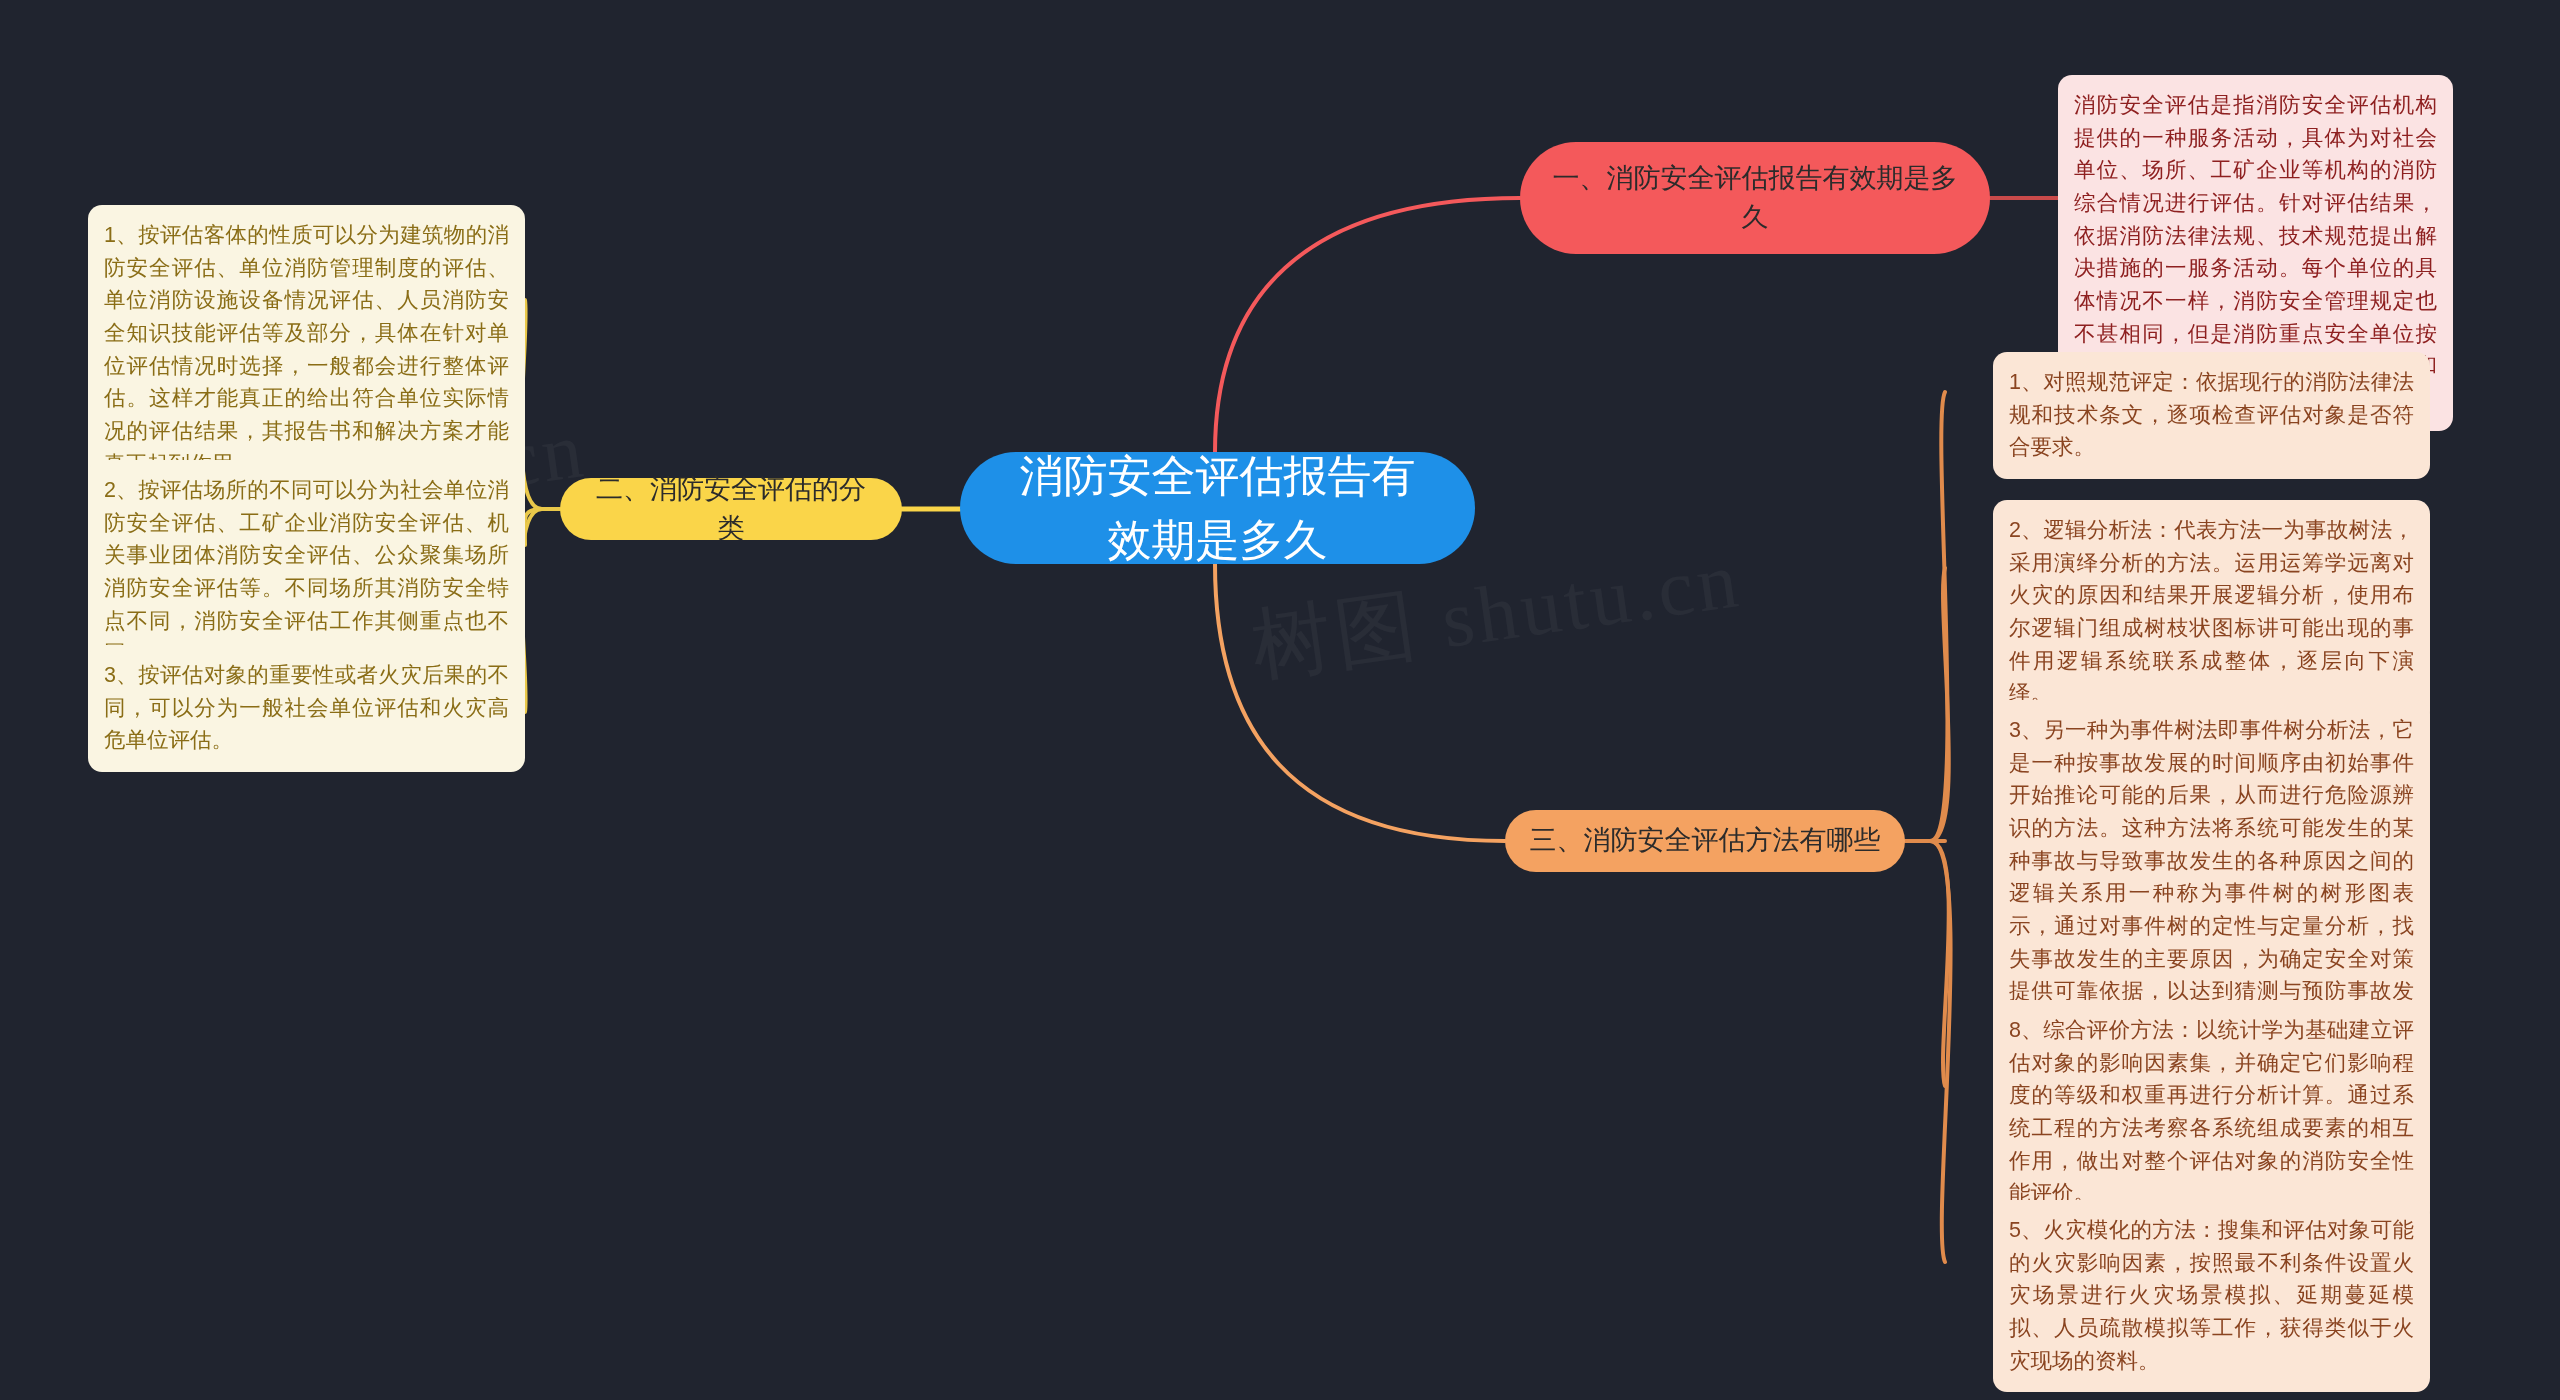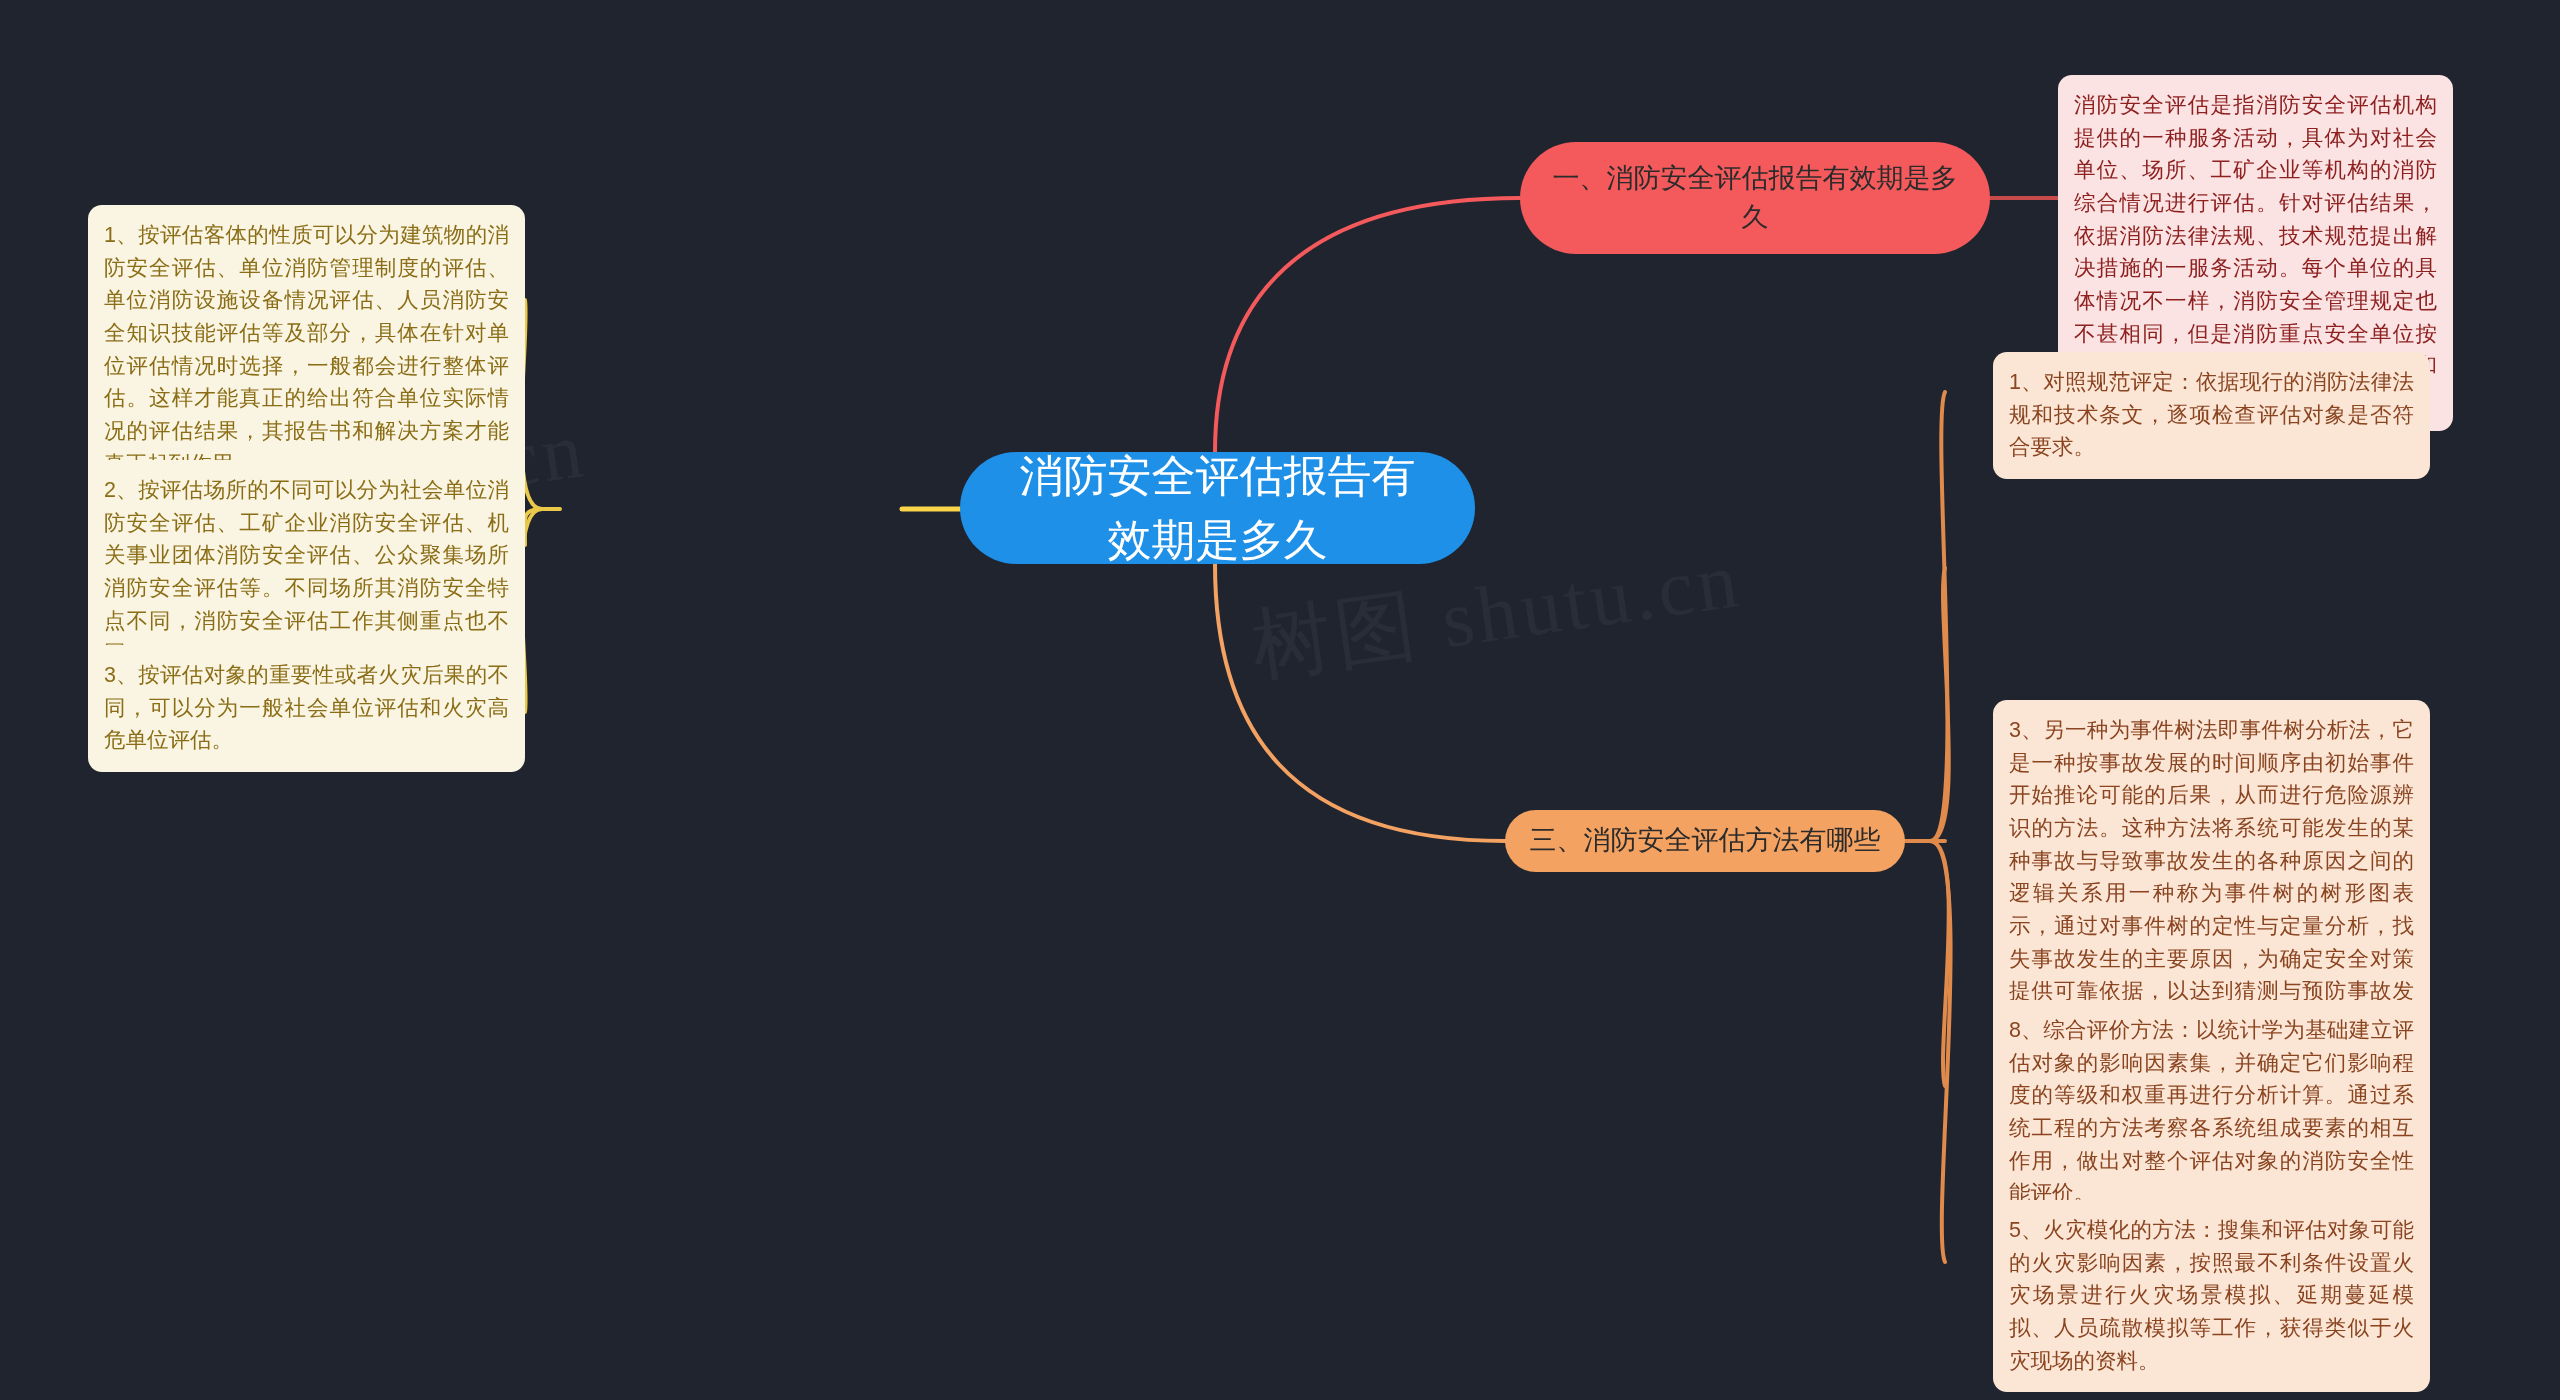--- a/index.html
+++ b/index.html
@@ -122,29 +122,33 @@
   </svg>
 
   <div class="pill" id="node-center">
     <span>消防安全评估报告有效期是多久</span>
   </div>
 
   <div class="pill" id="node-1">
     <span>一、消防安全评估报告有效期是多久</span>
   </div>
 
+  <div class="pill" id="node-2">
+    <span>二、消防安全评估的分类</span>
+  </div>
 
   <div class="pill" id="node-3">
     <span>三、消防安全评估方法有哪些</span>
   </div>
 
   <div class="note note-pink" id="note-p1">消防安全评估是指消防安全评估机构提供的一种服务活动，具体为对社会单位、场所、工矿企业等机构的消防综合情况进行评估。针对评估结果，依据消防法律法规、技术规范提出解决措施的一服务活动。每个单位的具体情况不一样，消防安全管理规定也不甚相同，但是消防重点安全单位按照规定的是每年一次消防自动检测和安全评估的。</div>
 
   <div class="note note-yellow" id="note-y1">1、按评估客体的性质可以分为建筑物的消防安全评估、单位消防管理制度的评估、单位消防设施设备情况评估、人员消防安全知识技能评估等及部分，具体在针对单位评估情况时选择，一般都会进行整体评估。这样才能真正的给出符合单位实际情况的评估结果，其报告书和解决方案才能真正起到作用。</div>
   <div class="note note-yellow" id="note-y2">2、按评估场所的不同可以分为社会单位消防安全评估、工矿企业消防安全评估、机关事业团体消防安全评估、公众聚集场所消防安全评估等。不同场所其消防安全特点不同，消防安全评估工作其侧重点也不同。</div>
   <div class="note note-yellow" id="note-y3">3、按评估对象的重要性或者火灾后果的不同，可以分为一般社会单位评估和火灾高危单位评估。</div>
 
   <div class="note note-orange" id="note-o1">1、对照规范评定：依据现行的消防法律法规和技术条文，逐项检查评估对象是否符合要求。</div>
+  <div class="note note-orange" id="note-o2">2、逻辑分析法：代表方法一为事故树法，采用演绎分析的方法。运用运筹学远离对火灾的原因和结果开展逻辑分析，使用布尔逻辑门组成树枝状图标讲可能出现的事件用逻辑系统联系成整体，逐层向下演绎。</div>
   <div class="note note-orange" id="note-o3">3、另一种为事件树法即事件树分析法，它是一种按事故发展的时间顺序由初始事件开始推论可能的后果，从而进行危险源辨识的方法。这种方法将系统可能发生的某种事故与导致事故发生的各种原因之间的逻辑关系用一种称为事件树的树形图表示，通过对事件树的定性与定量分析，找失事故发生的主要原因，为确定安全对策提供可靠依据，以达到猜测与预防事故发生的目的。</div>
   <div class="note note-orange" id="note-o4">8、综合评价方法：以统计学为基础建立评估对象的影响因素集，并确定它们影响程度的等级和权重再进行分析计算。通过系统工程的方法考察各系统组成要素的相互作用，做出对整个评估对象的消防安全性能评价。</div>
   <div class="note note-orange" id="note-o5">5、火灾模化的方法：搜集和评估对象可能的火灾影响因素，按照最不利条件设置火灾场景进行火灾场景模拟、延期蔓延模拟、人员疏散模拟等工作，获得类似于火灾现场的资料。</div>
 
 </div>
 
 </body></html>

